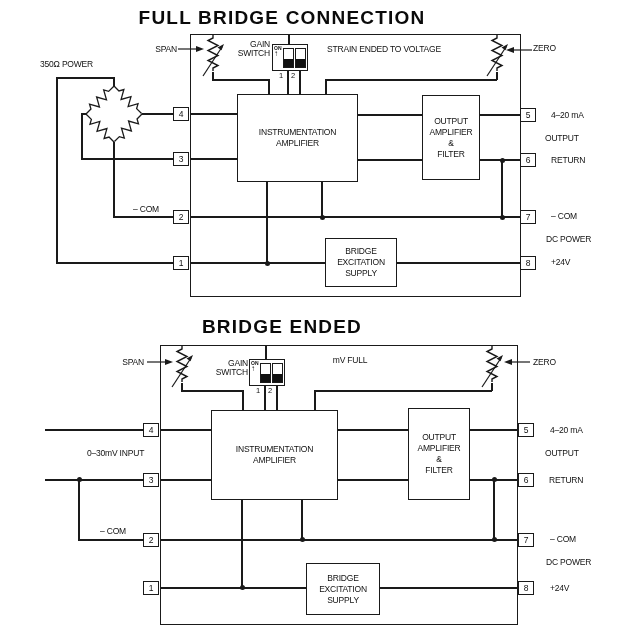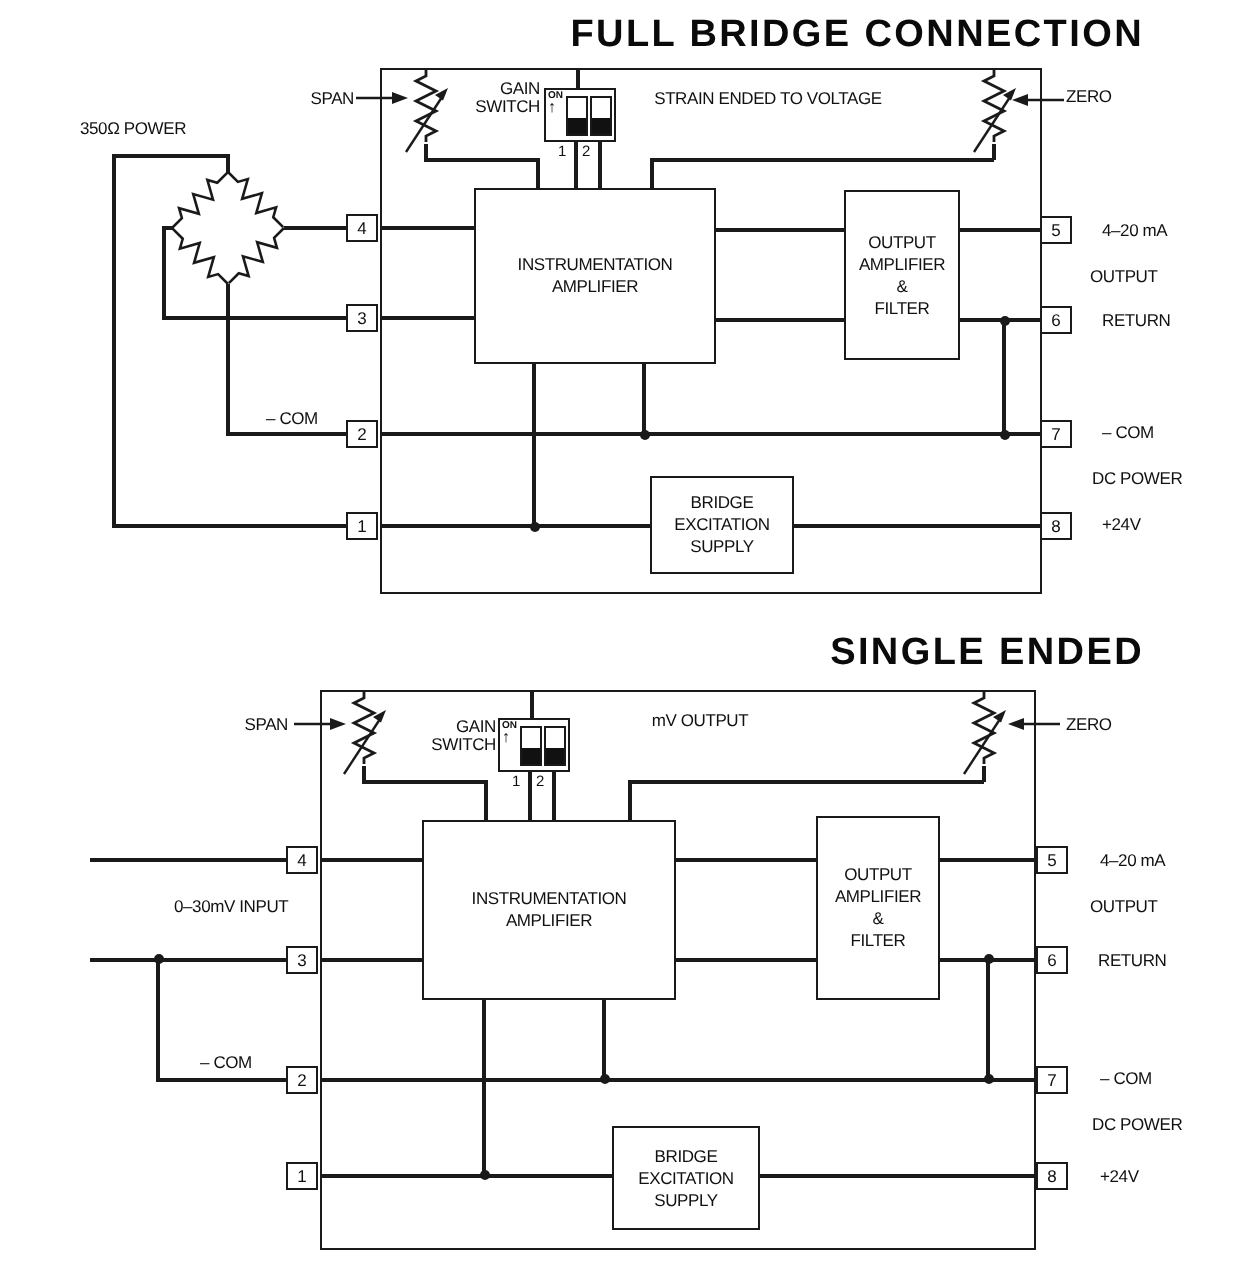--- a/index.html
+++ b/index.html
@@ -1,18 +1,18 @@
 <!DOCTYPE html>
 <html><head>
 <meta charset="utf-8">
 <style>
   html,body{margin:0;padding:0;background:#fff;}
   #page{position:relative;width:628px;height:639px;background:#ffffff;
         font-family:"Liberation Sans",sans-serif;color:#111;overflow:hidden;}
-  .title{position:absolute;left:16px;width:556px;text-align:right;font-weight:bold;
+  .title{position:absolute;left:4px;width:556px;text-align:center;font-weight:bold;
          font-size:19px;letter-spacing:1.2px;color:#0a0a0a;}
   .h{position:absolute;height:1.5px;background:#1a1a1a;}
   .v{position:absolute;width:1.5px;background:#1a1a1a;}
   .box{position:absolute;border:1.5px solid #1a1a1a;background:#fff;box-sizing:border-box;}
   .ctr{display:flex;flex-direction:column;align-items:center;justify-content:center;
        text-align:center;font-size:8.5px;line-height:11px;letter-spacing:-0.2px;}
   .term{position:absolute;width:14px;height:12px;border:1.4px solid #1a1a1a;background:#fff;
         display:flex;align-items:center;justify-content:center;font-size:8.5px;}
   .lbl{position:absolute;font-size:8.5px;letter-spacing:-0.2px;white-space:nowrap;line-height:10px;}
   .rt{text-align:right;}
@@ -158,25 +158,25 @@
   <div class="h" style="left:113px;top:216px;width:60px;"></div>
   <div class="lbl" style="left:133px;top:204px;">– COM</div>
 
   <div class="lbl" style="left:551px;top:110px;">4–20 mA</div>
   <div class="lbl" style="left:545px;top:133px;">OUTPUT</div>
   <div class="lbl" style="left:551px;top:155px;">RETURN</div>
   <div class="lbl" style="left:551px;top:211px;">– COM</div>
   <div class="lbl" style="left:546px;top:234px;">DC POWER</div>
   <div class="lbl" style="left:551px;top:257px;">+24V</div>
 
-  <div class="title" style="top:316px;">SINGLE ENDED</div>
+  <div class="title" style="top:316px;">BRIDGE ENDED</div>
 
   <div class="box" style="left:160px;top:345px;width:358px;height:280px;"></div>
 
-  <div class="lbl" style="left:322px;top:355px;width:56px;text-align:center;">mV OUTPUT</div>
+  <div class="lbl" style="left:322px;top:355px;width:56px;text-align:center;">mV FULL</div>
 
   <div class="lbl rt" style="left:116px;top:357px;width:28px;">SPAN</div>
   <svg class="arr" style="left:147px;top:358px;" width="27" height="8">
       <line x1="0" y1="4" x2="20" y2="4"></line>
       <polygon points="26,4 18,1 18,7"></polygon>
     </svg>
   <svg class="pot" style="left:167px;top:345px;" width="30" height="46" viewBox="0 0 30 46">
     <path d="M15 1 v3 l-5 2.5 l10 5 l-10 5 l10 5 l-10 5 l10 5 l-5 2.5 v3"></path>
     <line x1="5" y1="42" x2="24" y2="13"></line>
       <polygon points="26,10 19.5,13.5 23.5,16.2"></polygon>

